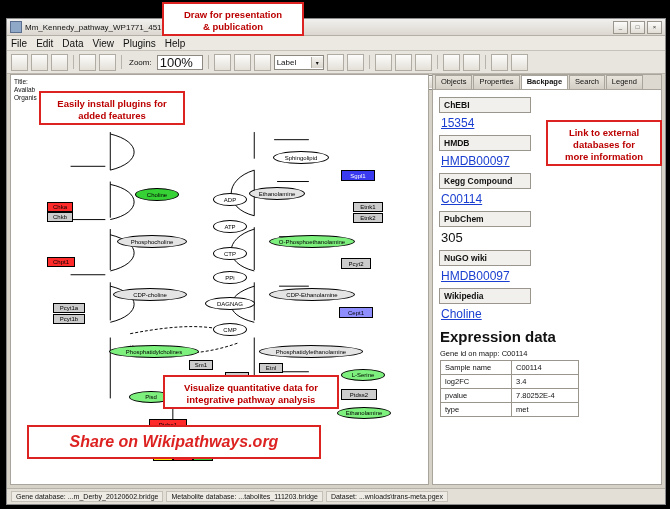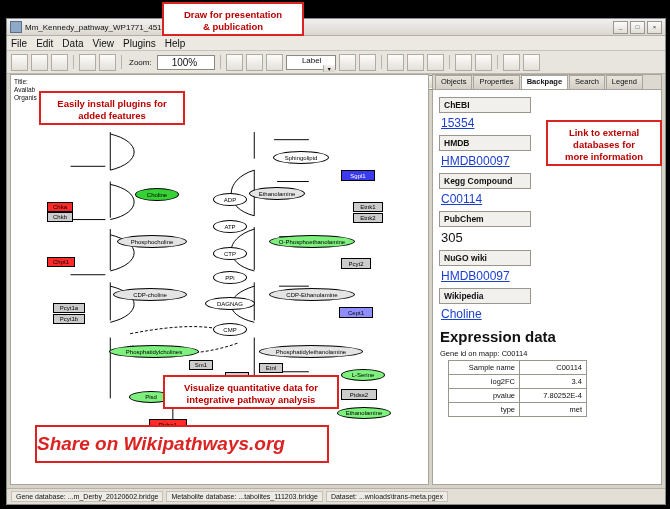--- a/index.html
+++ b/index.html
@@ -13,58 +13,58 @@
   .tb-btns{display:flex;gap:2px;}
   .tb-btn{width:13px;height:11px;border:1px solid #9a968e;background:linear-gradient(#fbfbfa,#e2ded6);font-size:6px;line-height:11px;text-align:center;color:#333;}
   
   .menubar{height:14px;background:#ece9e2;border-bottom:1px solid #c6c2ba;display:flex;align-items:center;padding:0 4px;gap:9px;}
   .menubar span{font-size:10px;color:#111;}
   
   .toolbar{height:22px;background:#e8e5de;border-bottom:1px solid #bbb7af;display:flex;align-items:center;padding:0 4px;gap:3px;}
   .tbtn{width:15px;height:15px;border:1px solid #b0aca4;background:linear-gradient(#fcfcfb,#e4e0d8);}
   .sep{width:1px;height:14px;background:#b8b4ac;margin:0 2px;}
   .zoomlbl{font-size:8px;color:#111;margin:0 2px;}
-  .zoombox{width:42px;height:13px;border:1px solid #8d8980;background:#fff;font-size:10px;color:#111;padding-left:14px;line-height:13px;}
+  .zoombox{width:42px;height:13px;border:1px solid #8d8980;background:#fff;font-size:13px;color:#111;padding-left:2px;line-height:13px;}
   .combo{height:13px;border:1px solid #8d8980;background:#fff;font-size:8px;color:#111;display:flex;align-items:center;padding-left:2px;}
   .combo .arr{margin-left:auto;width:11px;height:11px;background:linear-gradient(#f4f2ee,#d9d5cd);border-left:1px solid #b0aca4;display:flex;align-items:center;justify-content:center;font-size:6px;}
   .vis-combo{position:absolute;right:232px;top:56px;width:78px;}
   
   .body{position:absolute;left:0;top:52px;right:0;bottom:16px;display:flex;}
   .canvaswrap{position:relative;flex:1;background:#fff;border:1px solid #a9a59d;margin:3px;overflow:hidden;}
   .sidebar{width:228px;margin:3px 3px 3px 0;background:#701a75;border:1px solid #a9a59d;display:flex;flex-direction:column;}
   .tabs{display:flex;height:14px;background:#ded9d0;border-bottom:1px solid #a9a59d;padding-left:2px;}
   .tab{font-size:7.5px;color:#111;padding:1px 5px;border:1px solid #a9a59d;border-bottom:none;background:linear-gradient(#e9e5dd,#d3cec5);margin-right:1px;}
   .tab.active{background:#fff;font-weight:bold;}
   .panel{flex:1;background:#fff;overflow:hidden;padding:4px 6px;}
   .dbhdr{display:inline-block;border:1px solid #9a968e;background:#f2f0ec;font-size:8.5px;font-weight:bold;color:#111;padding:2px 8px 2px 4px;min-width:78px;margin-top:3px;}
   .dblink{font-size:12px;color:#1a3fd0;text-decoration:underline;margin:3px 0 2px 2px;display:block;}
   .dbtext{font-size:13px;color:#111;margin:3px 0 2px 2px;display:block;}
   .exprhdr{font-size:15px;font-weight:bold;color:#111;margin:7px 0 4px 1px;}
   .geneid{font-size:7.5px;color:#111;margin:0 0 2px 1px;}
-  table.expr{border-collapse:collapse;margin-left:9px;text-align:right;}
+  table.expr{border-collapse:collapse;margin-left:1px;}
   table.expr td{border:1px solid #9a968e;font-size:7.5px;color:#111;padding:1px 4px;height:11px;}
   table.expr td.k{width:62px;}
   table.expr td.v{width:58px;}
   
   .status{position:absolute;left:0;right:0;bottom:0;height:15px;background:#e3dfd7;border-top:1px solid #b6b2aa;display:flex;align-items:center;padding:0 4px;}
   .status .cell{font-size:7px;color:#111;border:1px solid #c4c0b8;background:#eeebe4;padding:1px 4px;margin-right:3px;white-space:nowrap;}
   
   .leftlabels{position:absolute;left:3px;top:3px;font-size:6.5px;color:#111;line-height:8px;}
   
   .node{position:absolute;font-size:6px;color:#000;display:flex;align-items:center;justify-content:center;text-align:center;box-sizing:border-box;}
   .oval{border:1px solid #000;border-radius:50%;background:#fff;}
   .rect{border:1px solid #000;background:#ccc;}
   .green{background:#35d135;}
   .red{background:#ff2a2a;}
   .lgreen{background:#7df07d;}
   .yellow{background:#ffe600;}
   svg.edges{position:absolute;left:0;top:0;width:100%;height:100%;}
   
   .callout{position:absolute;border:2px solid #d22;background:#fff;color:#b00;font-weight:bold;text-align:center;font-size:9.5px;line-height:12px;padding:5px 7px;box-sizing:border-box;}
-  .share{position:absolute;left:22px;top:414px;width:290px;border:2px solid #d22;background:#fff;color:#d22;font-style:italic;font-weight:bold;font-size:19px;text-align:left;padding:6px 0;margin-left:8px;}
+  .share{position:absolute;left:22px;top:414px;width:290px;border:2px solid #d22;background:#fff;color:#d22;font-style:italic;font-weight:bold;font-size:16px;text-align:center;padding:6px 0;}
 </style>
 </head>
 <body>
 
 <div id="app">
 
   <div class="callout" style="left:162px;top:2px;width:142px;height:34px;z-index:40;">
     <span style="white-space:pre-line;">Draw for presentation
 &amp; publication</span>
   </div>
@@ -97,21 +97,21 @@
       <span class="sep"></span>
       <span class="tbtn"></span>
       <span class="tbtn"></span>
       <span class="sep"></span>
       <span class="zoomlbl">Zoom:</span>
       <span class="zoombox">100%</span>
       <span class="sep"></span>
       <span class="tbtn"></span>
       <span class="tbtn"></span>
       <span class="tbtn"></span>
-      <span class="combo" style="width:46px;flex-direction:column;">
+      <span class="combo" style="width:46px;">
         <span>Label</span>
         <span class="arr">▾</span>
       </span>
       <span class="tbtn"></span>
       <span class="tbtn"></span>
       <span class="sep"></span>
       <span class="tbtn"></span>
       <span class="tbtn"></span>
       <span class="tbtn"></span>
       <span class="sep"></span>

